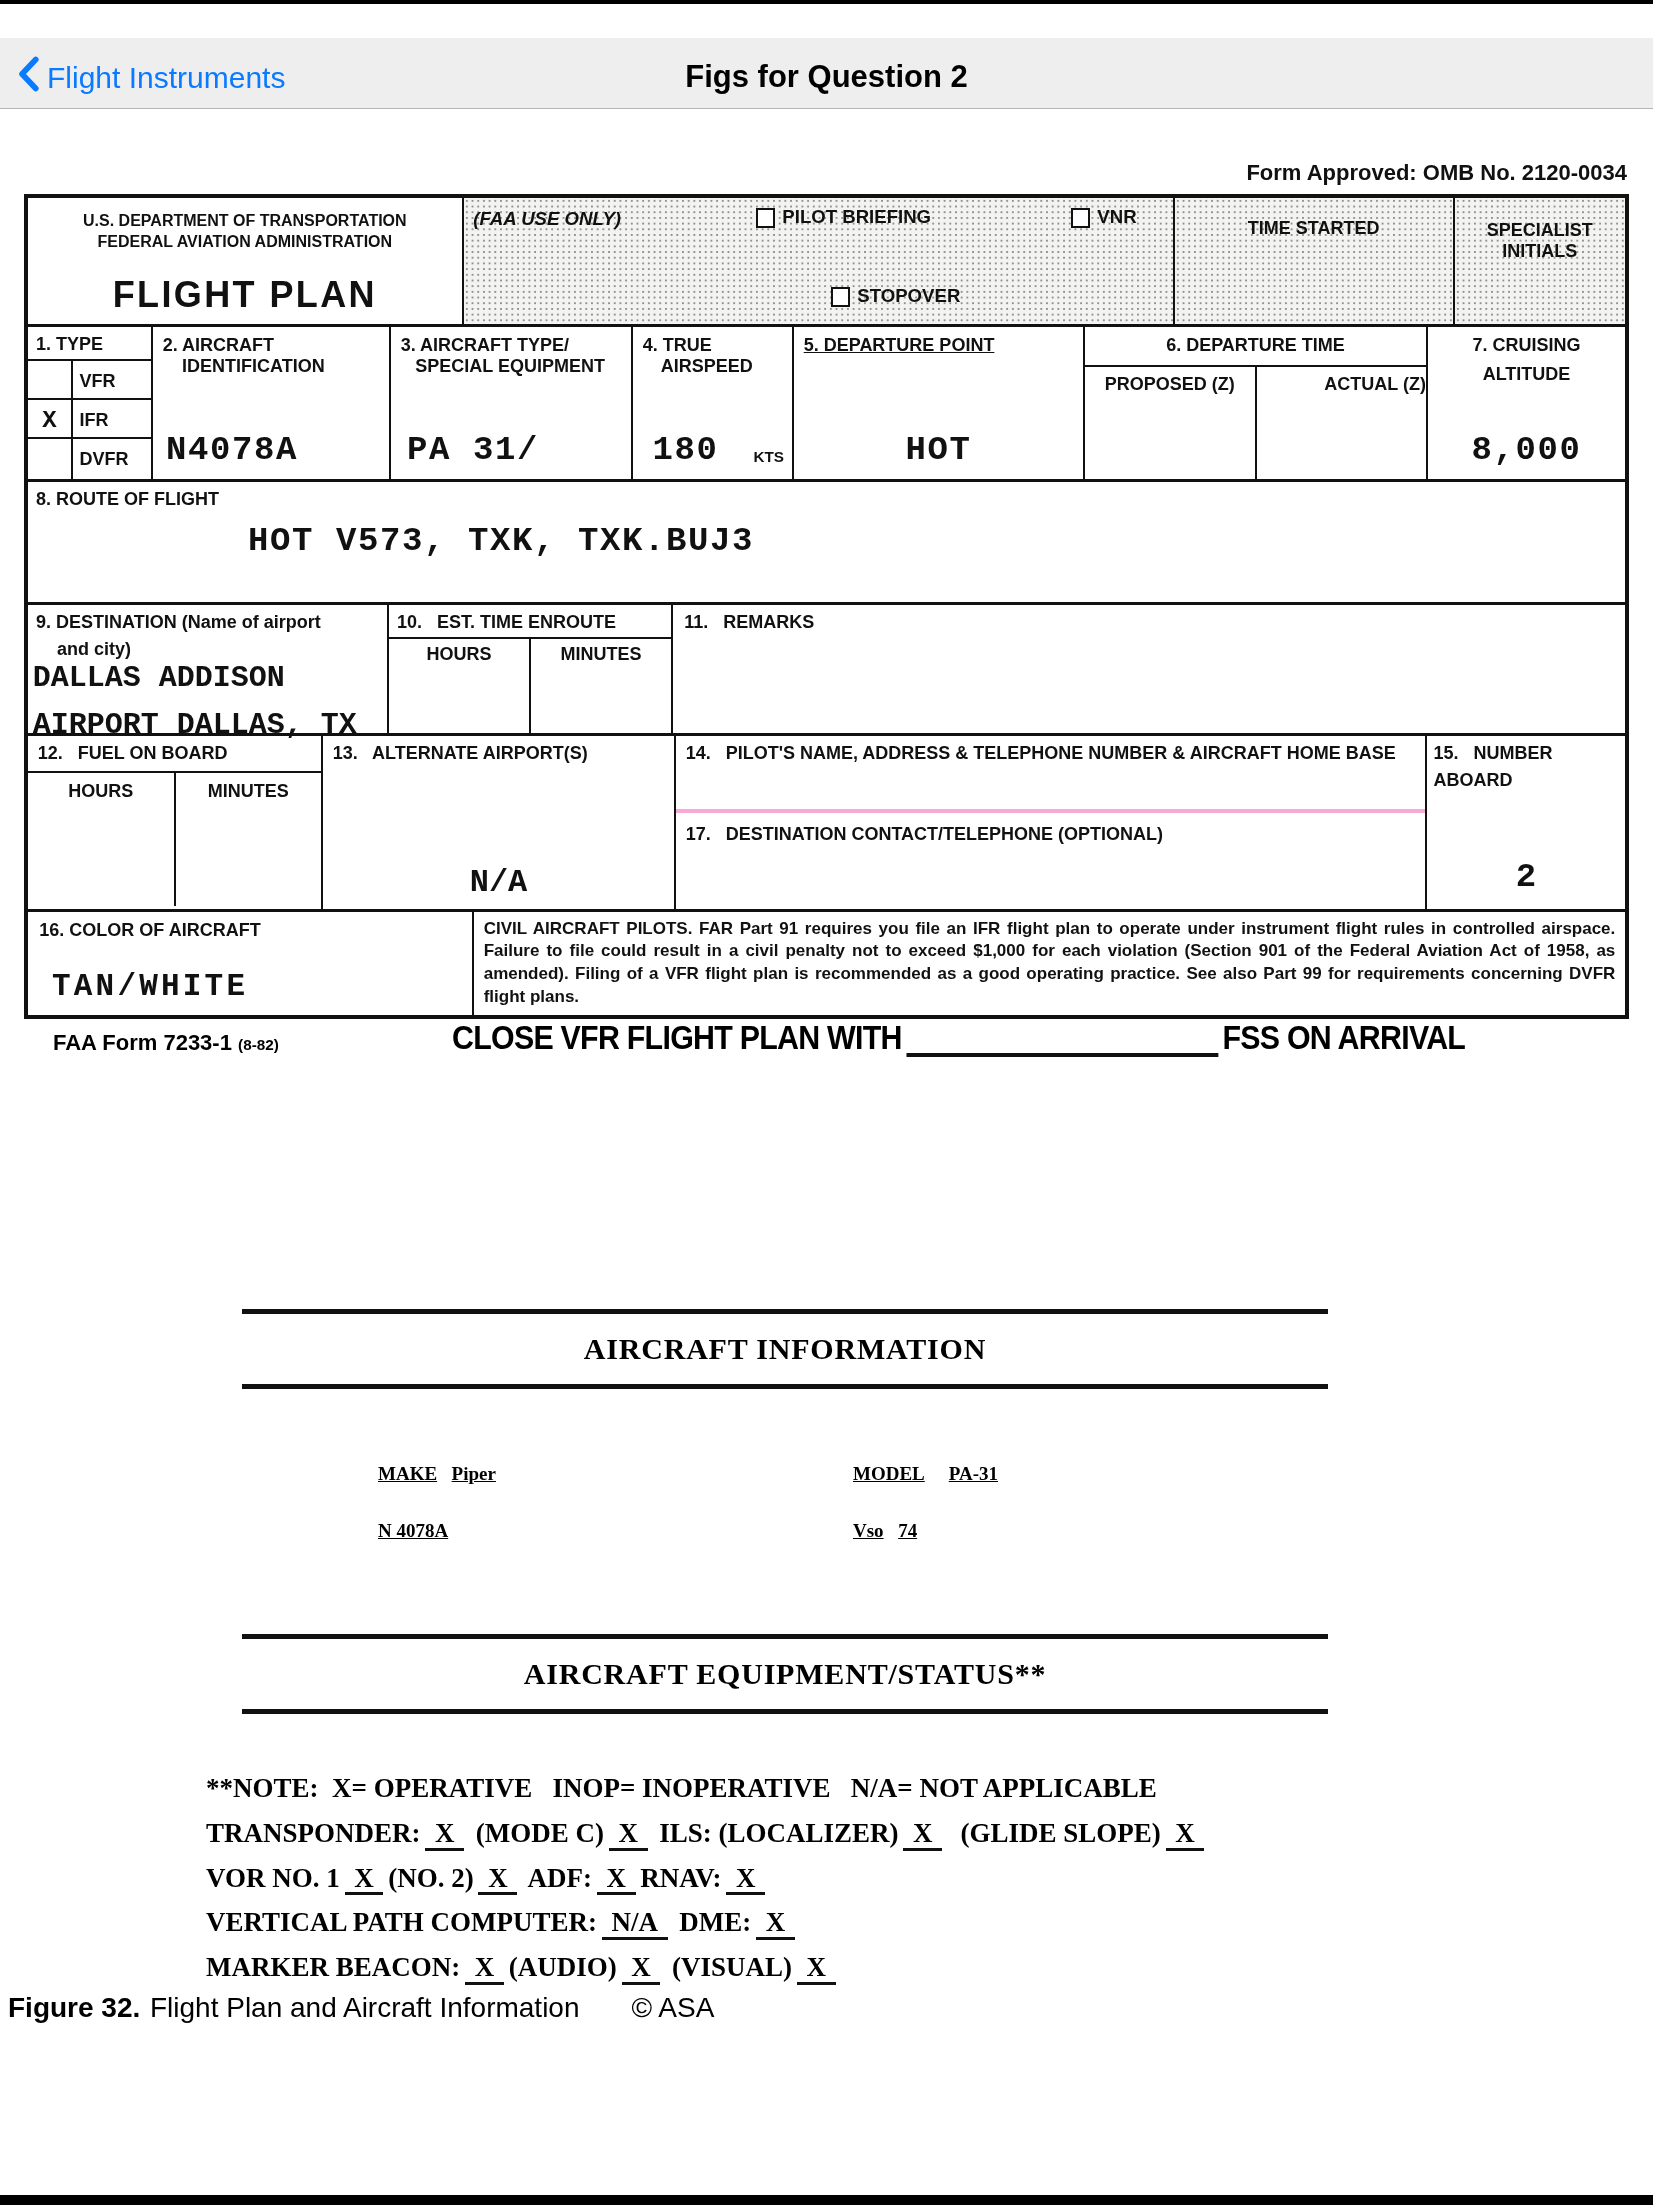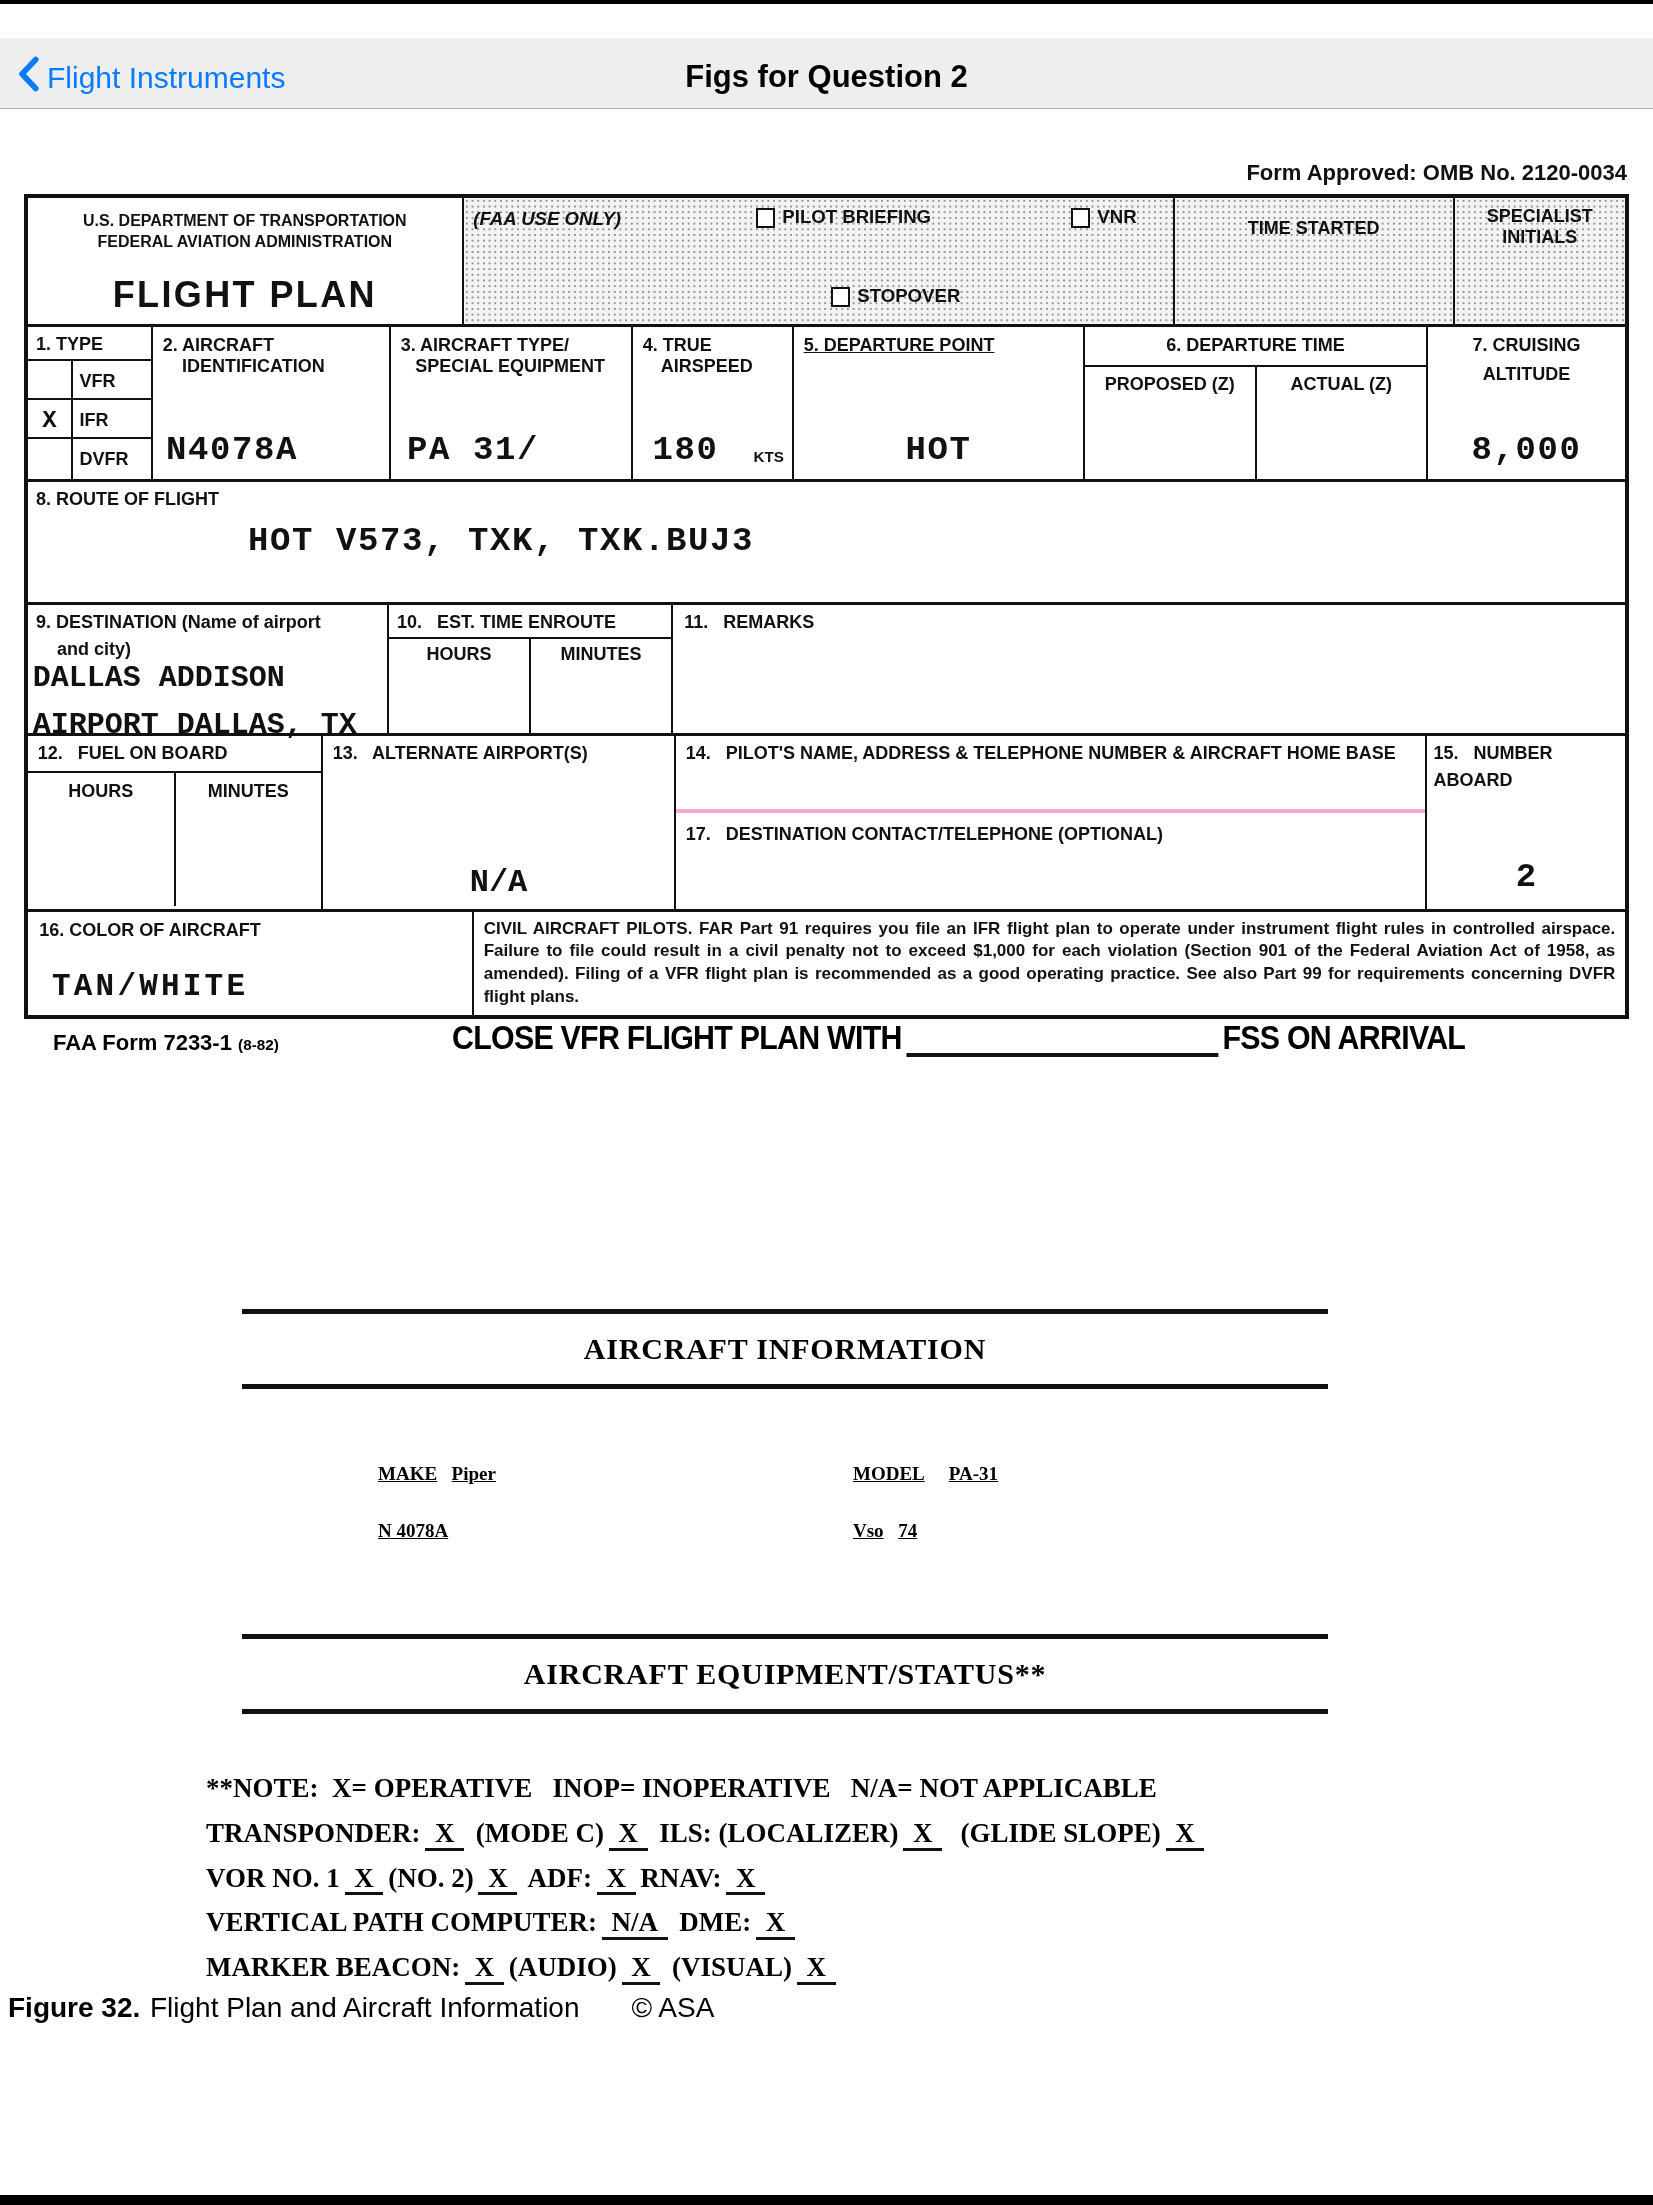--- a/index.html
+++ b/index.html
@@ -44,38 +44,38 @@
   .rowA { height:129px; }
   .a1 { width:440px; text-align:center; padding-top:13px; }
   .a1 .dept { font-size:16px; font-weight:700; line-height:1.3; }
   .a1 .fp-title { font-size:36px; font-weight:700; letter-spacing:2.4px; margin-top:21px; }
   .a2 { width:718px; }
   .faa-use { position:absolute; left:9.7px; top:9.7px; font-size:18.6px; font-weight:700; font-style:italic; }
   .pb-chk { position:absolute; left:292px; top:8px; font-size:18.6px; font-weight:700; }
   .vnr-chk { position:absolute; left:607px; top:8px; font-size:18.6px; font-weight:700; }
   .so-chk { position:absolute; left:367px; top:87px; font-size:18.6px; font-weight:700; }
   .a3 { width:283px; text-align:center; padding-top:20px; }
-  .a4 { width:172px; text-align:center; padding-top:8px; }
+  .a4 { width:172px; text-align:center; padding-top:22px; }
 
   
   .rowB { height:155px; }
   .b1 { width:125px; }
   .b1-head { height:34px; border-bottom:2.4px solid #111; padding:6.5px 0 0 8px; }
   .type-row { display:flex; height:39px; border-bottom:2.4px solid #111; }
   .type-row:last-child { border-bottom:none; height:40px; }
   .type-mark { width:45px; border-right:2.4px solid #111; text-align:center; font-size:24px; padding-top:6.5px; }
   .type-lab { padding:9.7px 0 0 6.5px; font-size:18px; font-weight:700; }
   .b2 { width:238px; } .b3 { width:242px; } .b4 { width:161px; } .b5 { width:291px;text-decoration:underline; } .b6 { width:343px; } .b7 { flex:1; }
   .cell-pad { padding:8px 0 0 9.7px; }
   .val-bottom { position:absolute; bottom:9.7px; font-size:34px; letter-spacing:1.6px; }
   .kts { position:absolute; right:8px; bottom:13px; font-size:15.3px; font-weight:700; font-family:"Liberation Sans",sans-serif; letter-spacing:0; }
   .b6-head { height:40px; text-align:center; padding-top:8px; border-bottom:2.4px solid #111; }
   .b6-cols { display:flex; height:112px; }
   .b6-col { flex:1; text-align:center; padding-top:6.5px; border-right:2.4px solid #111; }
-  .b6-col:last-child { border-right:none; }
+  .b6-col:last-child { border-right:none;text-align:right; }
   .b7 .lbl { text-align:center; padding-top:8px; }
 
   
   .rowC { height:123px; }
   .c-full { width:100%; }
   .route-val { position:absolute; left:220px; top:40px; font-size:34px; letter-spacing:1.6px; }
 
   
   .rowD { height:131px; }
   .d1 { width:361px; }

